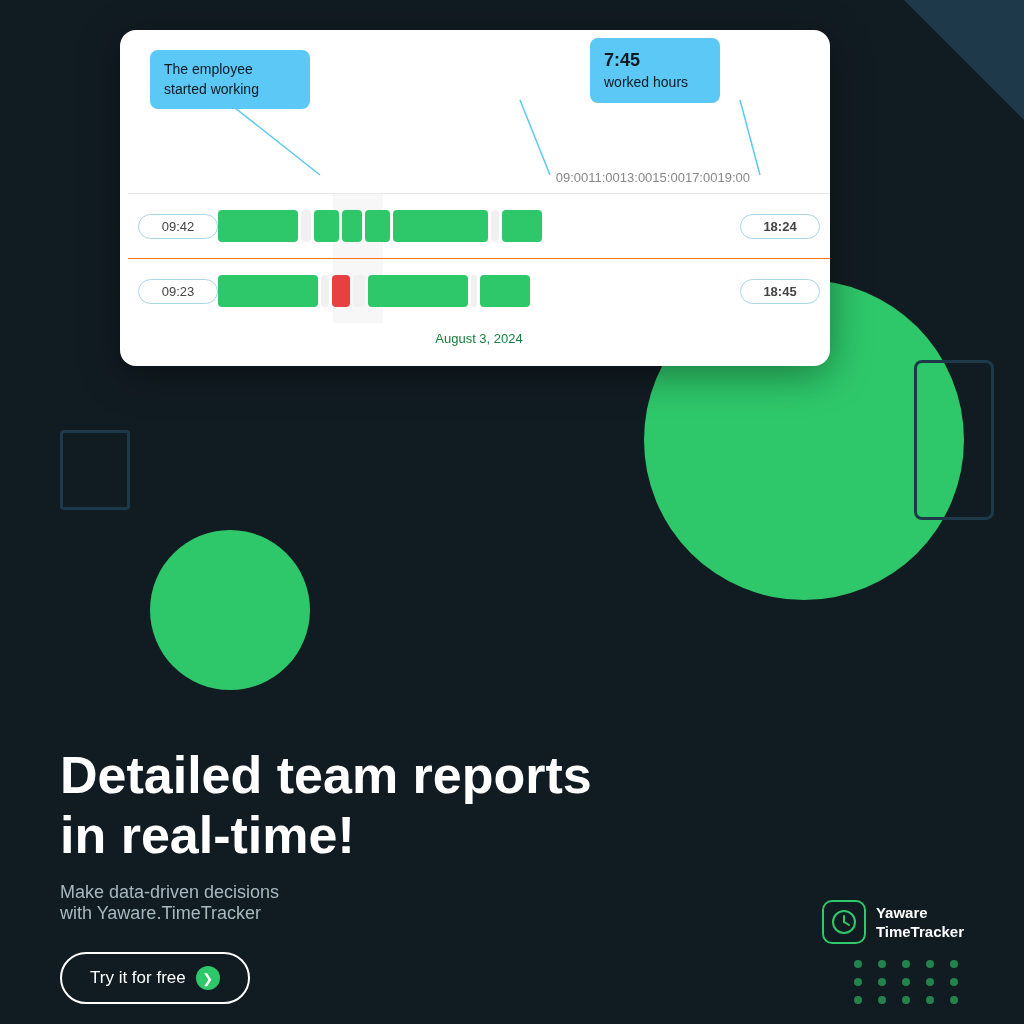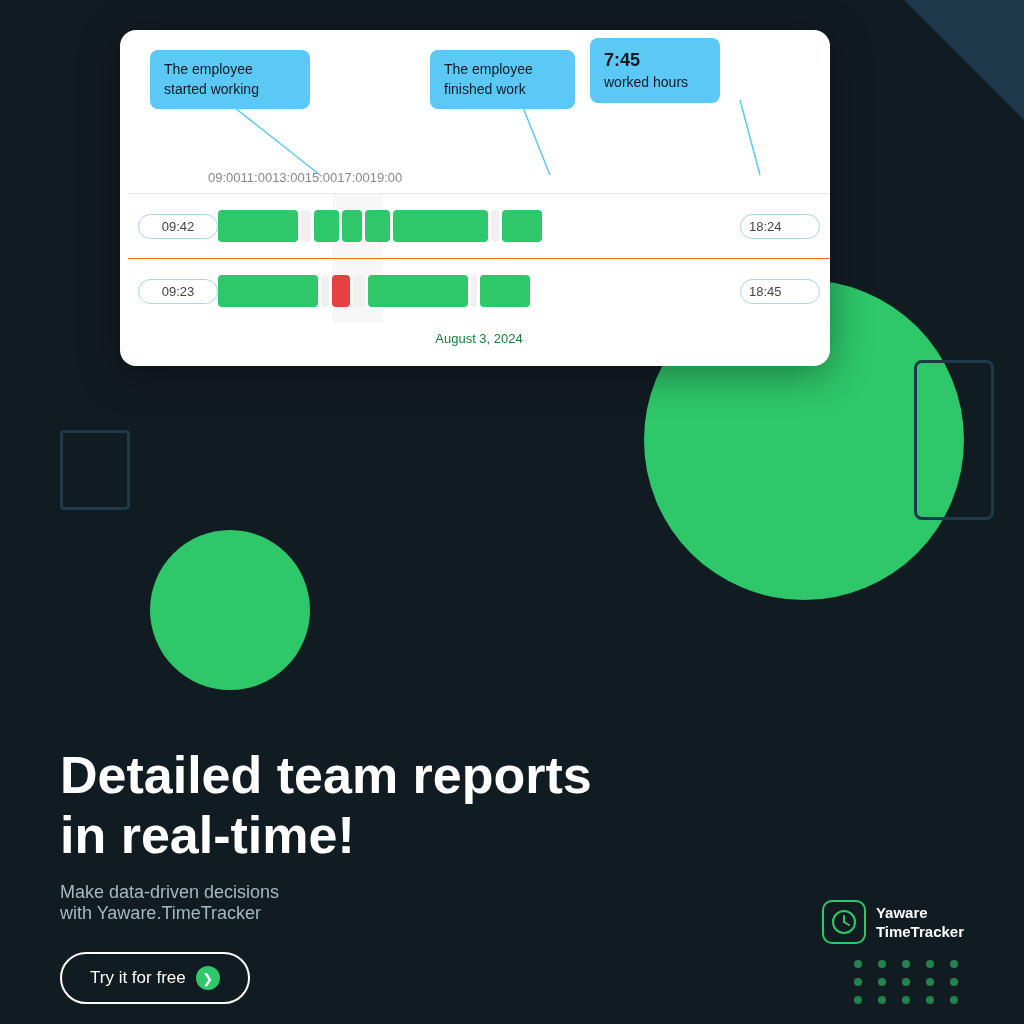--- a/index.html
+++ b/index.html
@@ -106,21 +106,21 @@
     }
     .tooltip-hours {
       left: 470px;
       top: 8px;
       width: 130px;
     }
 
     
     .time-axis {
       display: flex;
-      justify-content: flex-start;
+      justify-content: flex-end;
       padding: 140px 80px 8px 80px;
       border-bottom: 1px solid #e8e8e8;
     }
     .time-label {
       font-size: 13px;
       color: #888;
       font-weight: 400;
     }
 
     
@@ -143,27 +143,29 @@
       font-size: 13px;
       color: #444;
       border: 1.5px solid #aad4e8;
       border-radius: 50px;
       padding: 4px 8px;
       margin-left: 10px;
       flex-shrink: 0;
     }
     .row-end-time {
       width: 80px;
+      text-align: center;
       font-size: 13px;
       color: #444;
       border: 1.5px solid #aad4e8;
       border-radius: 50px;
       padding: 4px 8px;
       margin-right: 10px;
       flex-shrink: 0;
+      font-weight: bold;
     }
     .row-bars {
       flex: 1;
       display: flex;
       align-items: center;
       gap: 3px;
       height: 40px;
       position: relative;
     }
     .bar {
@@ -326,23 +328,20 @@
 
       <line x1="105" y1="70" x2="200" y2="145" stroke="#5bc8f5" stroke-width="1.5" stroke-dasharray="none"></line>
 
       <line x1="400" y1="70" x2="430" y2="145" stroke="#5bc8f5" stroke-width="1.5"></line>
 
       <line x1="620" y1="70" x2="640" y2="145" stroke="#5bc8f5" stroke-width="1.5"></line>
     </svg>
 
     <div class="tooltip tooltip-start">
       <span>The employee started working</span>
-    </div>
-    <div class="tooltip tooltip-finish">
-      <span>The employee finished work</span>
     </div>
     <div class="tooltip tooltip-hours">
       <div style="font-size:18px;font-weight:700;">7:45</div>
       <div>worked hours</div>
     </div>
 
     <div class="time-axis">
       <span class="time-label">09:00</span>
       <span class="time-label">11:00</span>
       <span class="time-label">13:00</span>

